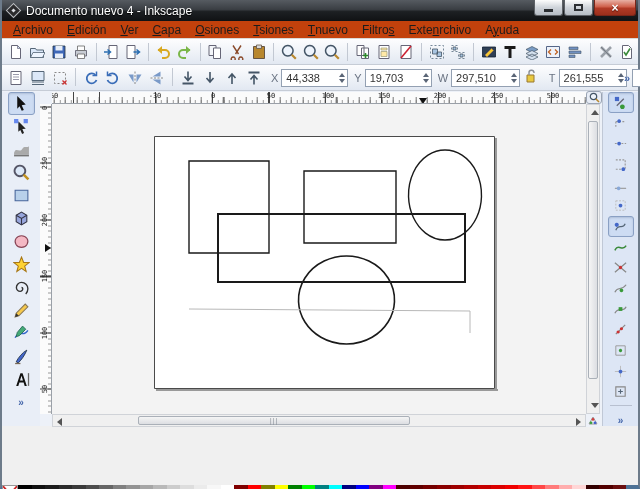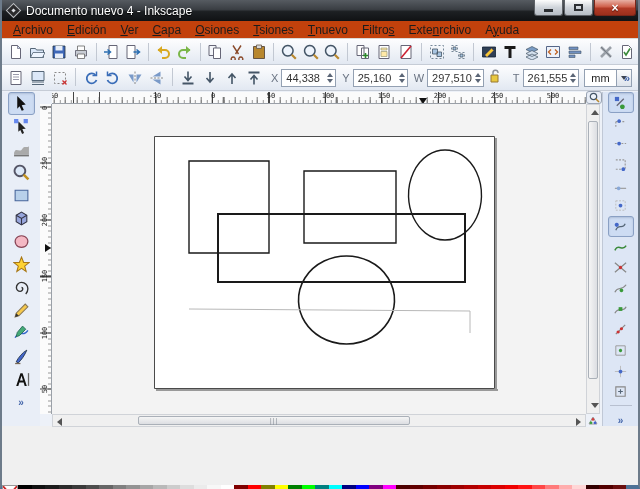--- a/index.html
+++ b/index.html
@@ -42,21 +42,21 @@
   .cbtn, .tbtn { width:22px; height:22px; display:inline-flex; align-items:center;
     justify-content:center; border-radius:2px; }
   .cbtn svg, .tbtn svg { width:16px; height:16px; }
   .csep { width:9px; height:20px; position:relative; }
   .csep::after { content:""; position:absolute; left:4px; top:1px; width:1px; height:18px;
     background:#c2c8d2; }
 
   .fld { display:flex; align-items:center; margin-left:6px; }
   .fld label, .toolopts .flabel { font-size:11px; color:#6a7382; margin-right:3px; }
   .fbox { display:inline-flex; align-items:center; background:#fff;
-    border:1px solid #93a0b2; height:18px; padding:0 2px 0 4px; font-size:11px; color:#333; }
+    border:1px solid #93a0b2; height:18px; padding:0 2px 0 4px; font-size:11px; color:#333;gap:12px; }
   .fbox .num { min-width:38px; }
   .spin { display:inline-flex; flex-direction:column; margin-left:3px; }
   .spin i { width:0; height:0; border-left:3px solid transparent; border-right:3px solid transparent; }
   .spin .up { border-bottom:4px solid #5a6576; margin-bottom:2px; }
   .spin .dn { border-top:4px solid #5a6576; }
   .lockpad { margin:0 5px; }
   .unitwrap { display:inline-flex; margin-left:5px; }
   .unitbox { background:#fff; border:1px solid #93a0b2; height:18px; font-size:11px;
     display:inline-flex; align-items:center; padding:0 6px; color:#222; }
   .unitbtn { width:15px; height:18px; border:1px solid #93a0b2; border-left:none;
@@ -527,21 +527,21 @@
             <span class="spin">
               <i class="up"></i>
               <i class="dn"></i>
             </span>
           </span>
         </span>
 
         <span class="fld">
           <label class="flabel">Y</label>
           <span class="fbox">
-            <span class="num">25,160</span>
+            <span class="num">19,703</span>
             <span class="spin">
               <i class="up"></i>
               <i class="dn"></i>
             </span>
           </span>
         </span>
 
         <span class="fld">
           <label class="flabel">W</label>
           <span class="fbox">

